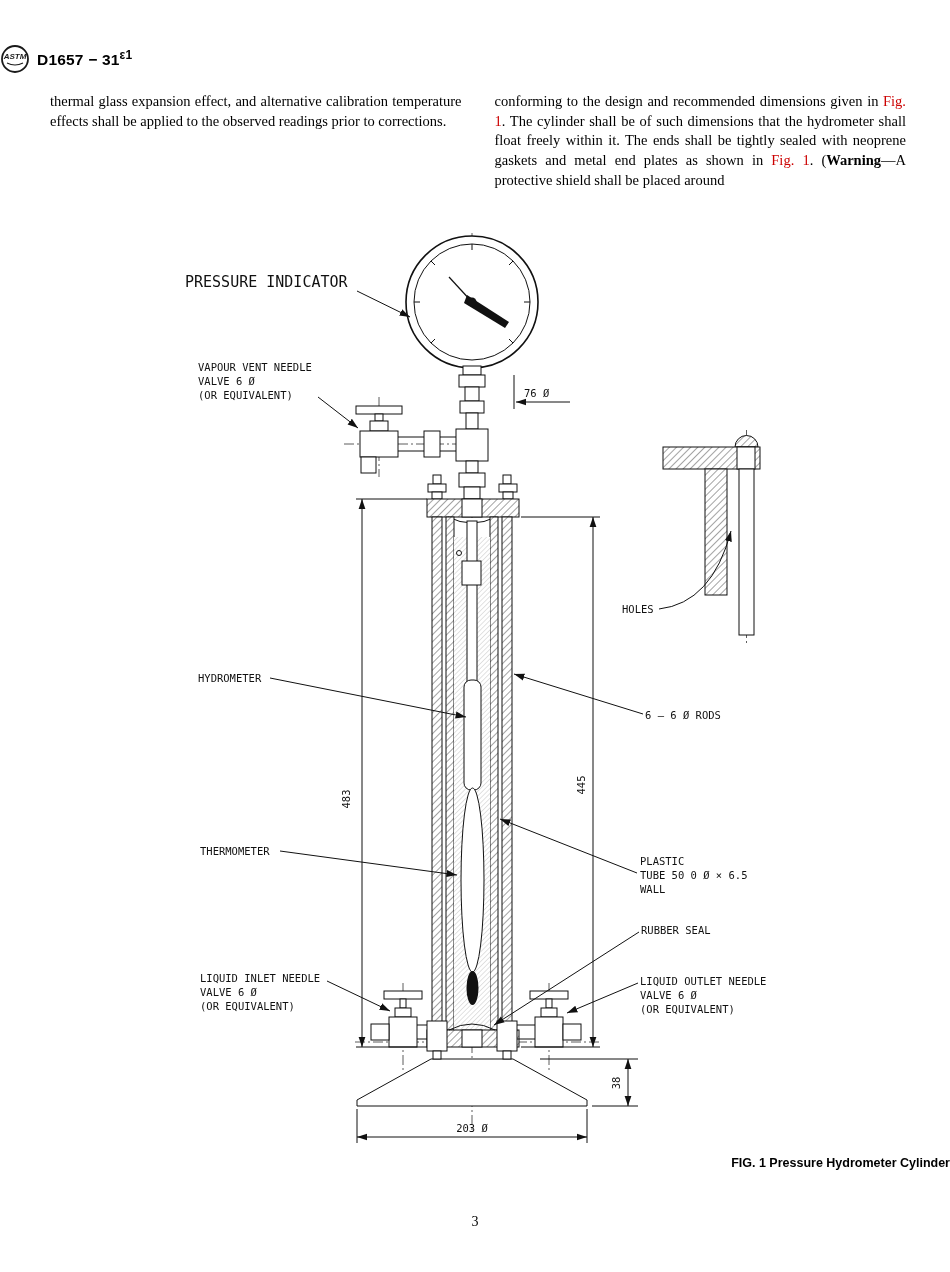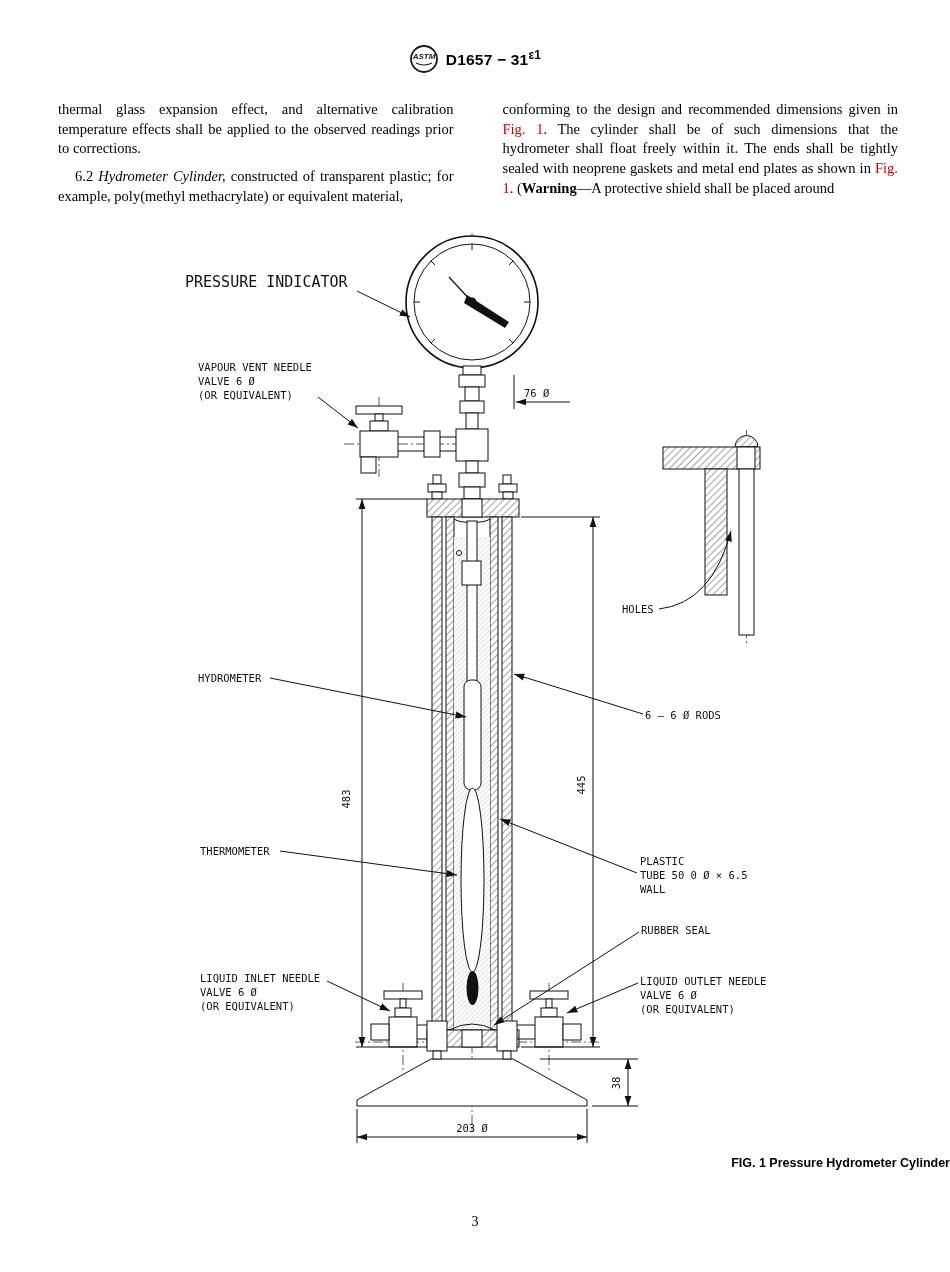--- a/index.html
+++ b/index.html
@@ -2,30 +2,30 @@
 <html><head>
 <meta charset="utf-8">
 <style>
   html,body { margin:0; padding:0; }
   body {
     width:950px; height:1272px; position:relative; background:#ffffff;
     font-family:"Liberation Serif", serif; color:#000;
   }
   .header {
     position:absolute; top:44px; left:0; right:0;
-    display:flex; justify-content:center; align-items:center; gap:7px;
+    display:flex; align-items:center; gap:7px;
   }
   .doc-title { font-family:"Liberation Sans", sans-serif; font-weight:bold; font-size:15.5px; letter-spacing:0.2px; }
   .doc-title sup { font-size:12px; }
   .columns {
     position:absolute; top:92px; left:50px; width:856px;
     display:flex; gap:33px;
   }
   .col { flex:1; font-size:14.5px; line-height:1.36; text-align:justify; }
-  .col p { margin:8px; }
+  .col p { margin:0; }
   .p-indent { text-indent:17px; margin-top:5px; }
   .italic { font-style:italic; }
   .bold { font-weight:bold; }
   .fig-link { color:#cc0000; text-decoration:none; cursor:pointer; }
   .figure-wrap { position:absolute; top:225px; left:0; }
   .caption {
     position:absolute; top:1156px; left:0; width:100%; text-align:right;
     font-family:"Liberation Sans", sans-serif; font-weight:bold; font-size:12.5px;
   }
   .page-num { position:absolute; top:1214px; left:0; width:100%; text-align:center; font-size:14px; }
@@ -45,21 +45,20 @@
     <circle cx="15" cy="15" r="13" fill="none" stroke="#1a1a1a" stroke-width="1.8"></circle>
     <text x="15" y="14.5" text-anchor="middle" font-family="Liberation Sans, sans-serif" font-weight="bold" font-style="italic" font-size="8" fill="#1a1a1a">ASTM</text>
     <path d="M7,19 Q15,23 23,19" fill="none" stroke="#1a1a1a" stroke-width="1.2"></path>
   </svg>
   <div class="doc-title"><span>D1657 − 31</span><sup>ε1</sup></div>
 </div>
 
 <div class="columns">
   <div class="col">
     <p><span>thermal glass expansion effect, and alternative calibration temperature effects shall be applied to the observed readings prior to corrections.</span></p>
-    <p class="p-indent"><span>6.2 </span><span class="italic">Hydrometer Cylinder,</span><span> constructed of transparent plastic; for example, poly(methyl methacrylate) or equivalent material,</span></p>
   </div>
   <div class="col">
     <p><span>conforming to the design and recommended dimensions given in </span><a class="fig-link">Fig. 1</a><span>. The cylinder shall be of such dimensions that the hydrometer shall float freely within it. The ends shall be tightly sealed with neoprene gaskets and metal end plates as shown in </span><a class="fig-link">Fig. 1</a><span>. (</span><span class="bold">Warning</span><span>—A protective shield shall be placed around</span></p>
   </div>
 </div>
 
 <div class="figure-wrap">
 <svg width="950" height="930" viewBox="0 0 950 930">
   <defs>
     <pattern id="h1" patternUnits="userSpaceOnUse" width="5" height="5" patternTransform="rotate(45)">

